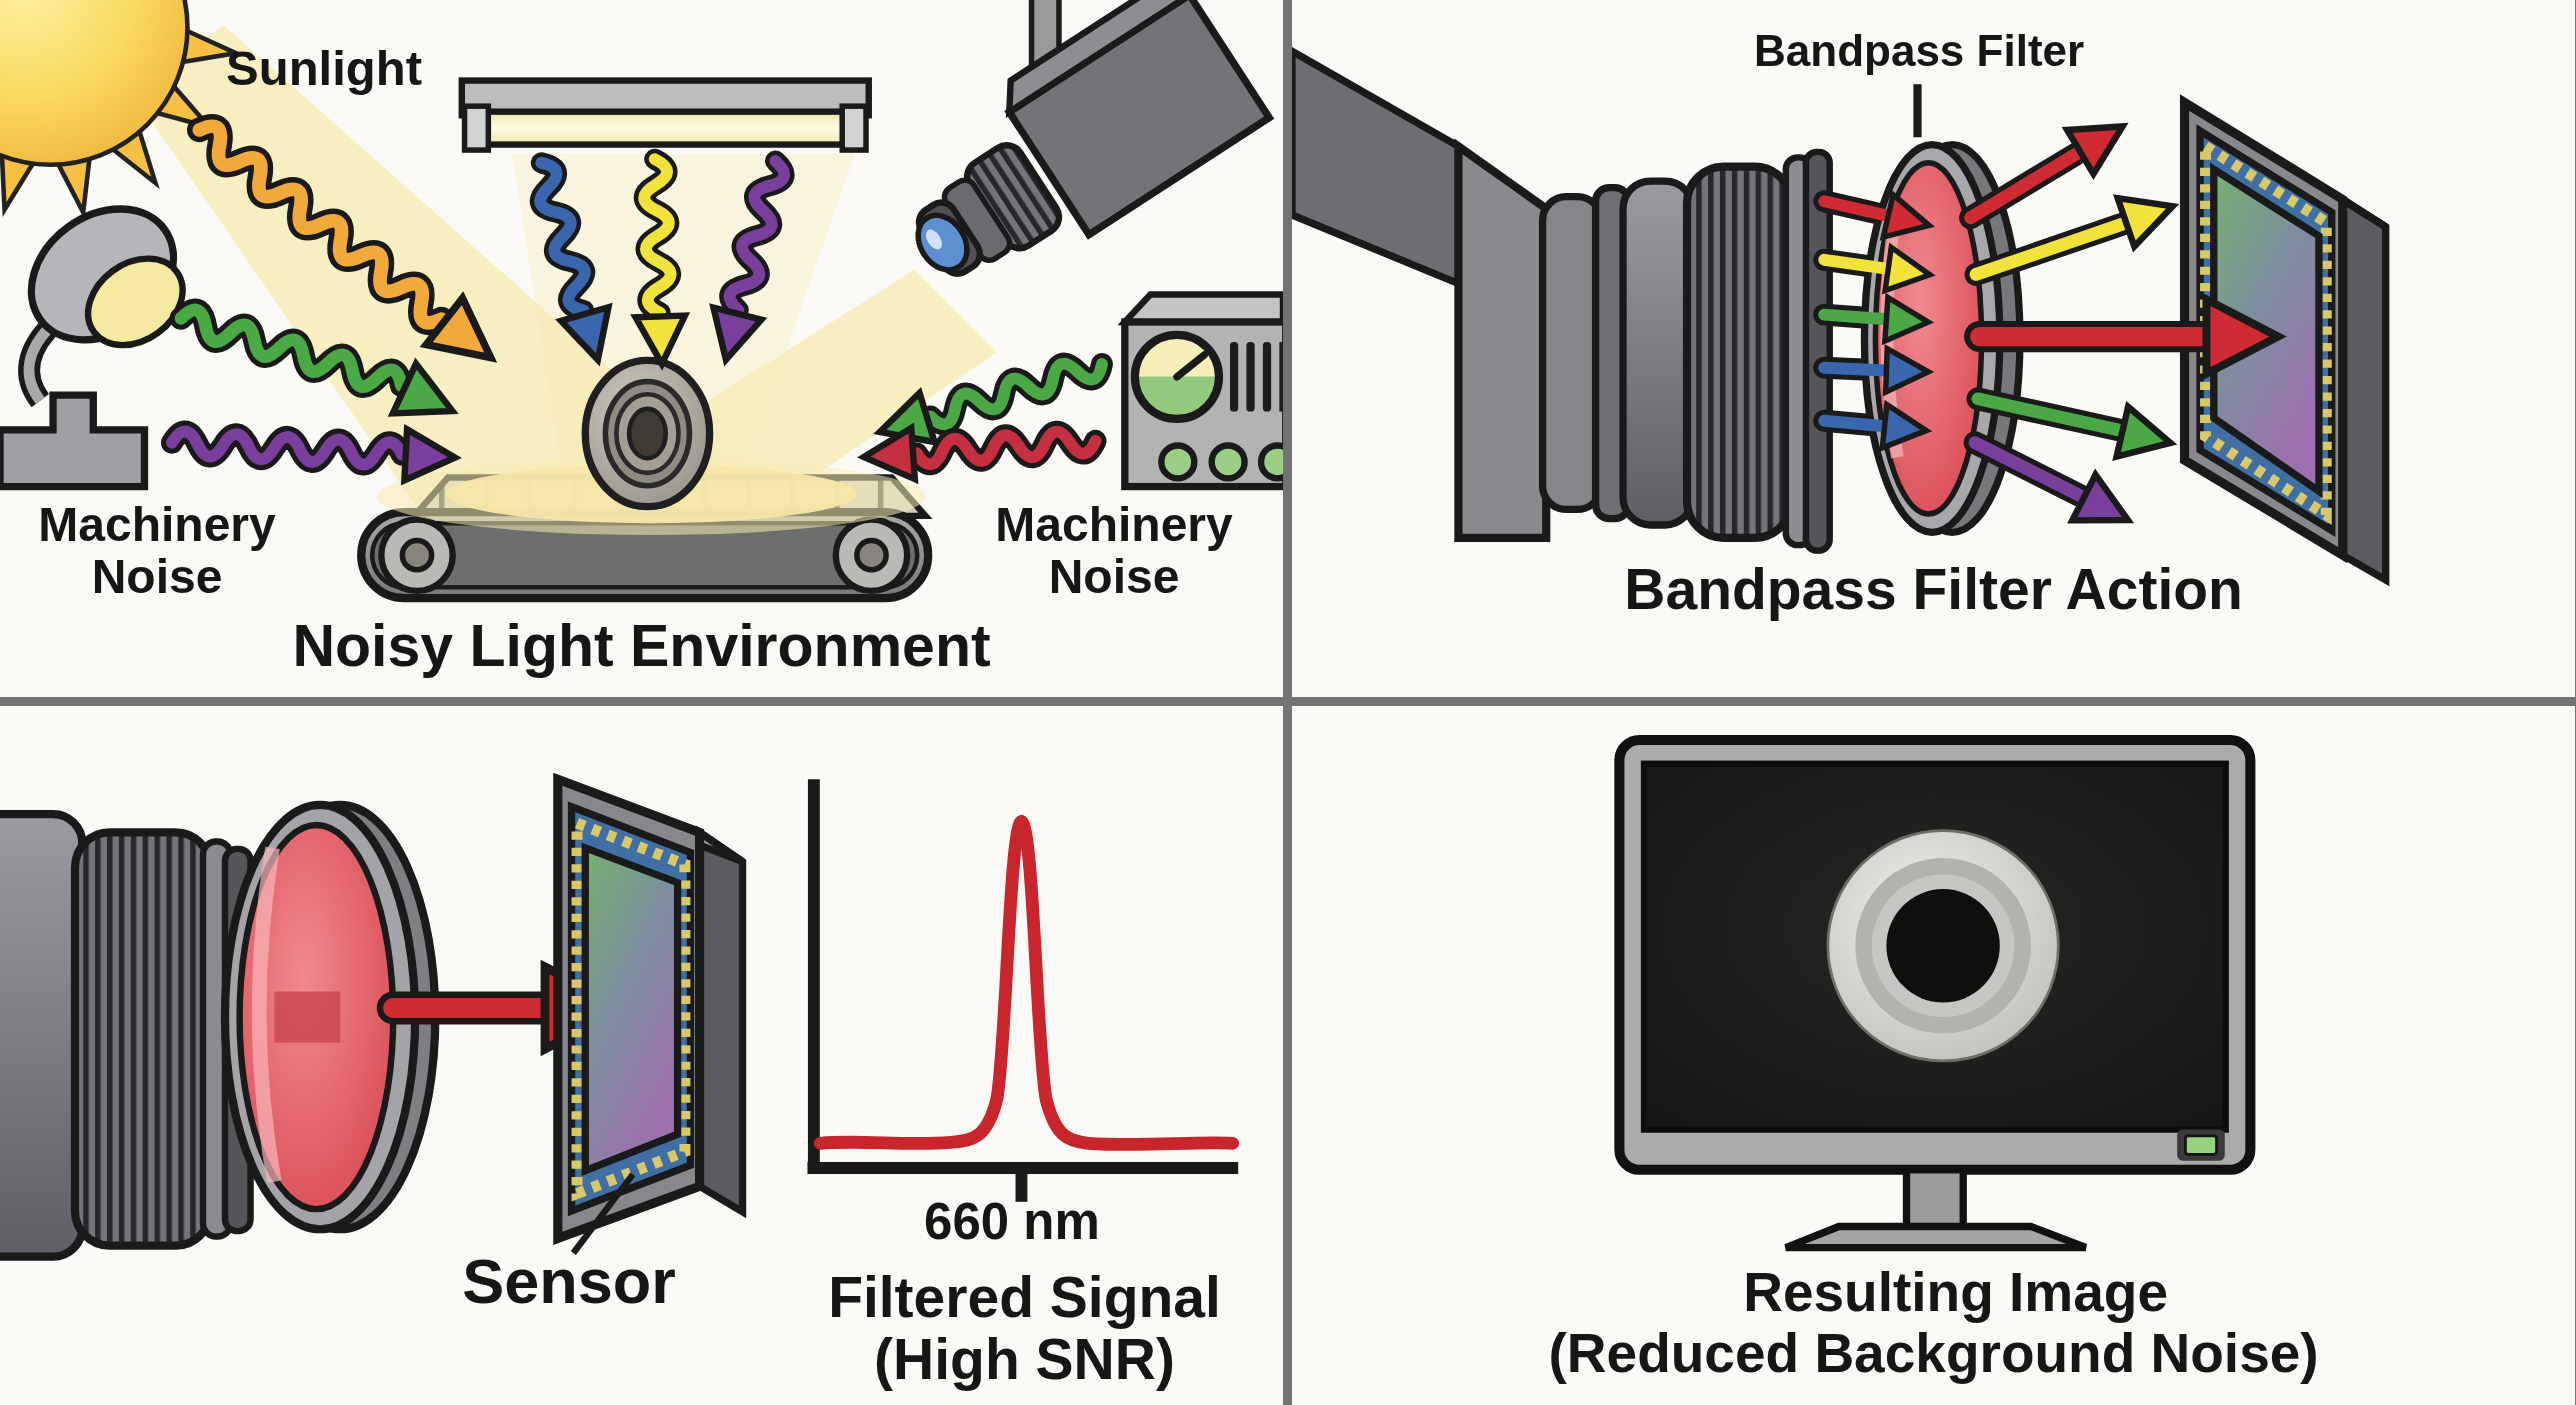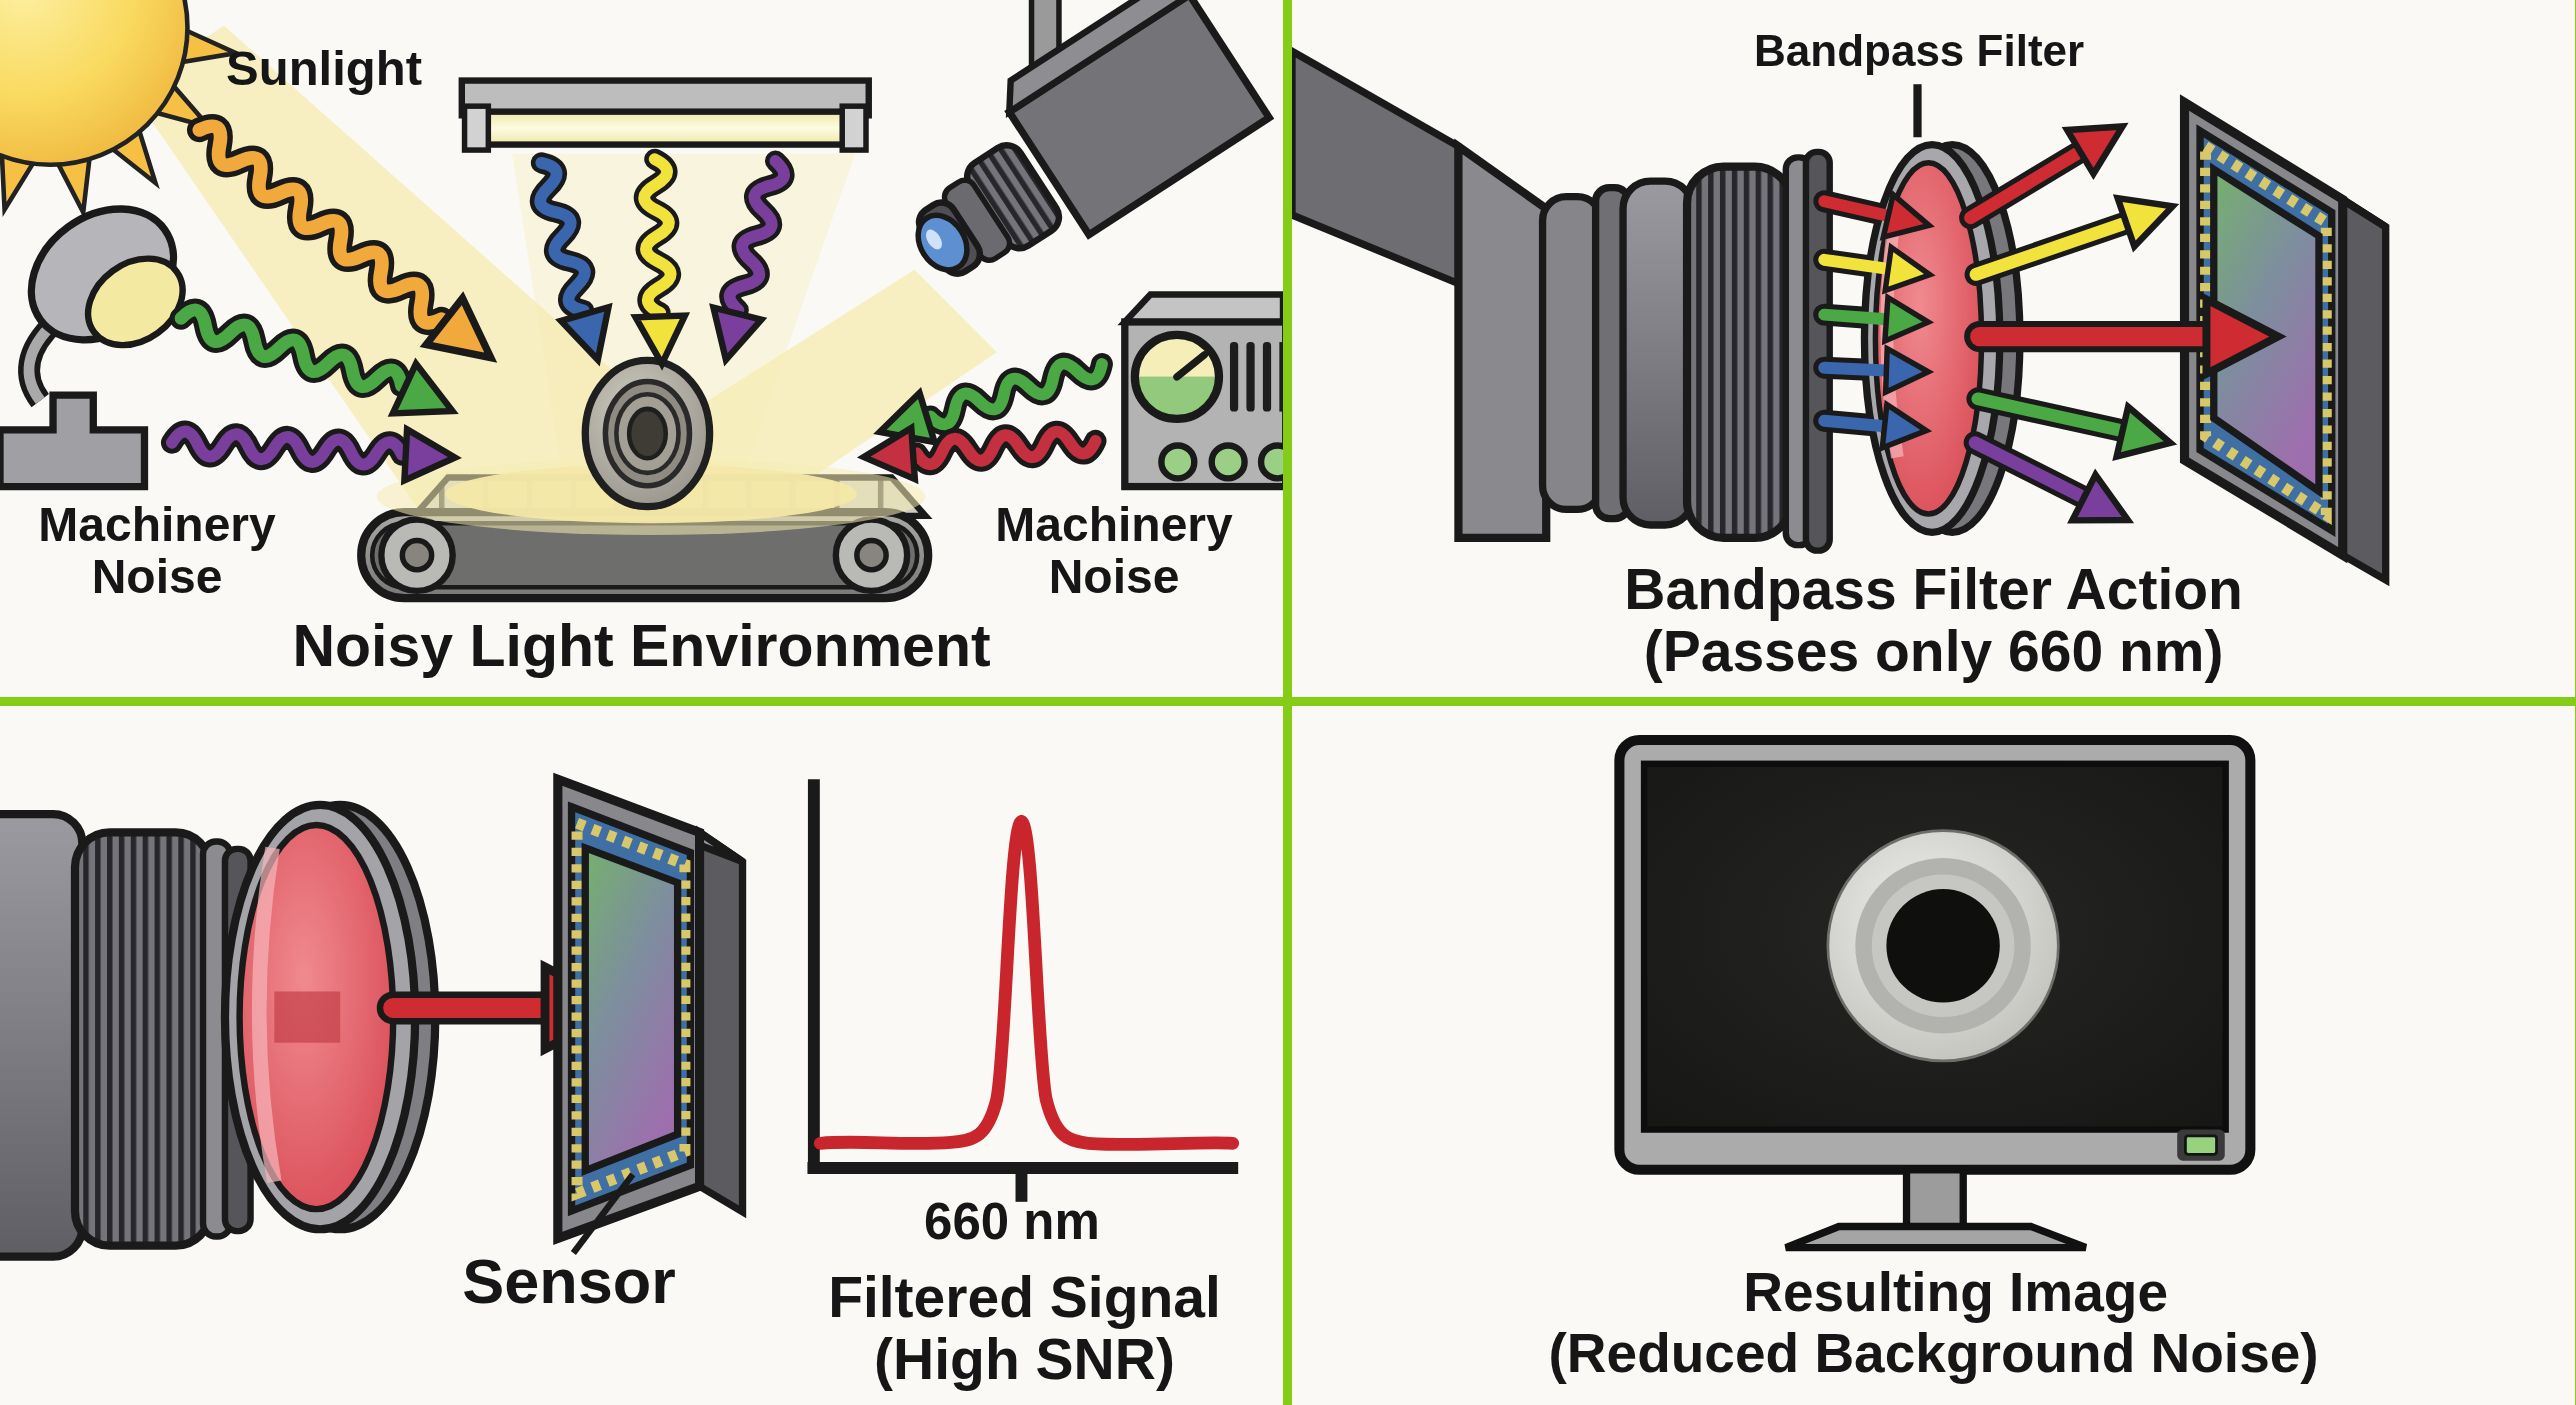--- a/index.html
+++ b/index.html
@@ -5,21 +5,21 @@
   html,body{margin:0;padding:0;background:#d8d6d0;}
   .canvas{
     position:relative;width:2576px;height:1405px;
     background:#101010;overflow:hidden;
     font-family:"Liberation Sans","DejaVu Sans",sans-serif;
   }
   .grid{
     display:grid;width:2576px;height:1405px;
     grid-template-columns:1283px 1283px;
     grid-template-rows:697px 699px;
-    gap:9.1px;background:#84cc16;
+    gap:9.1px;background:#737373;
   }
   .panel{position:relative;background:#faf9f5;overflow:hidden;}
   .panel svg{position:absolute;left:0;top:0;display:block;}
   .lbl{
     position:absolute;font-weight:bold;color:#161616;
     text-align:center;white-space:pre-line;
   }
   .t54{font-size:49px;line-height:53px;}
   .t56{font-size:51px;line-height:55px;}
   .t52{font-size:48px;line-height:52px;}
@@ -293,21 +293,20 @@
         <polygon transform="translate(908,472) rotate(13)" points="0,-28 54,0 0,28" fill="#4aa845" stroke="#1a1a1a" stroke-width="7"></polygon>
 
         <line x1="747" y1="484" x2="862" y2="542" stroke="#1a1a1a" stroke-width="25"></line>
         <line x1="747" y1="484" x2="862" y2="542" stroke="#7a3f9d" stroke-width="14"></line>
         <polygon transform="translate(866,544) rotate(27)" points="0,-28 54,0 0,28" fill="#7a3f9d" stroke="#1a1a1a" stroke-width="7"></polygon>
       </g>
     </svg>
 
     <div class="lbl t48" style="left:435px;top:27.4px;width:384px;">Bandpass Filter</div>
     <div class="lbl t62" style="left:0;right:0;top:558px;">Bandpass Filter Action</div>
-    <div class="lbl t62" style="left:0;right:0;top:620px;">(Passes only 660 nm)</div>
   </div>
 
   <div class="panel">
     <svg width="1283" height="699" viewBox="0 0 1403 764">
 
       <g>
         <rect x="-70" y="118" width="160" height="484" rx="32" fill="url(#cylG)" stroke="#1a1a1a" stroke-width="9"></rect>
         <rect x="82" y="138" width="148" height="452" rx="38" fill="url(#ribs)" stroke="#1a1a1a" stroke-width="9"></rect>
         <rect x="222" y="148" width="30" height="432" rx="14" fill="#8b8b90" stroke="#1a1a1a" stroke-width="7"></rect>
         <rect x="246" y="156" width="28" height="418" rx="13" fill="#55555a" stroke="#1a1a1a" stroke-width="7"></rect>

